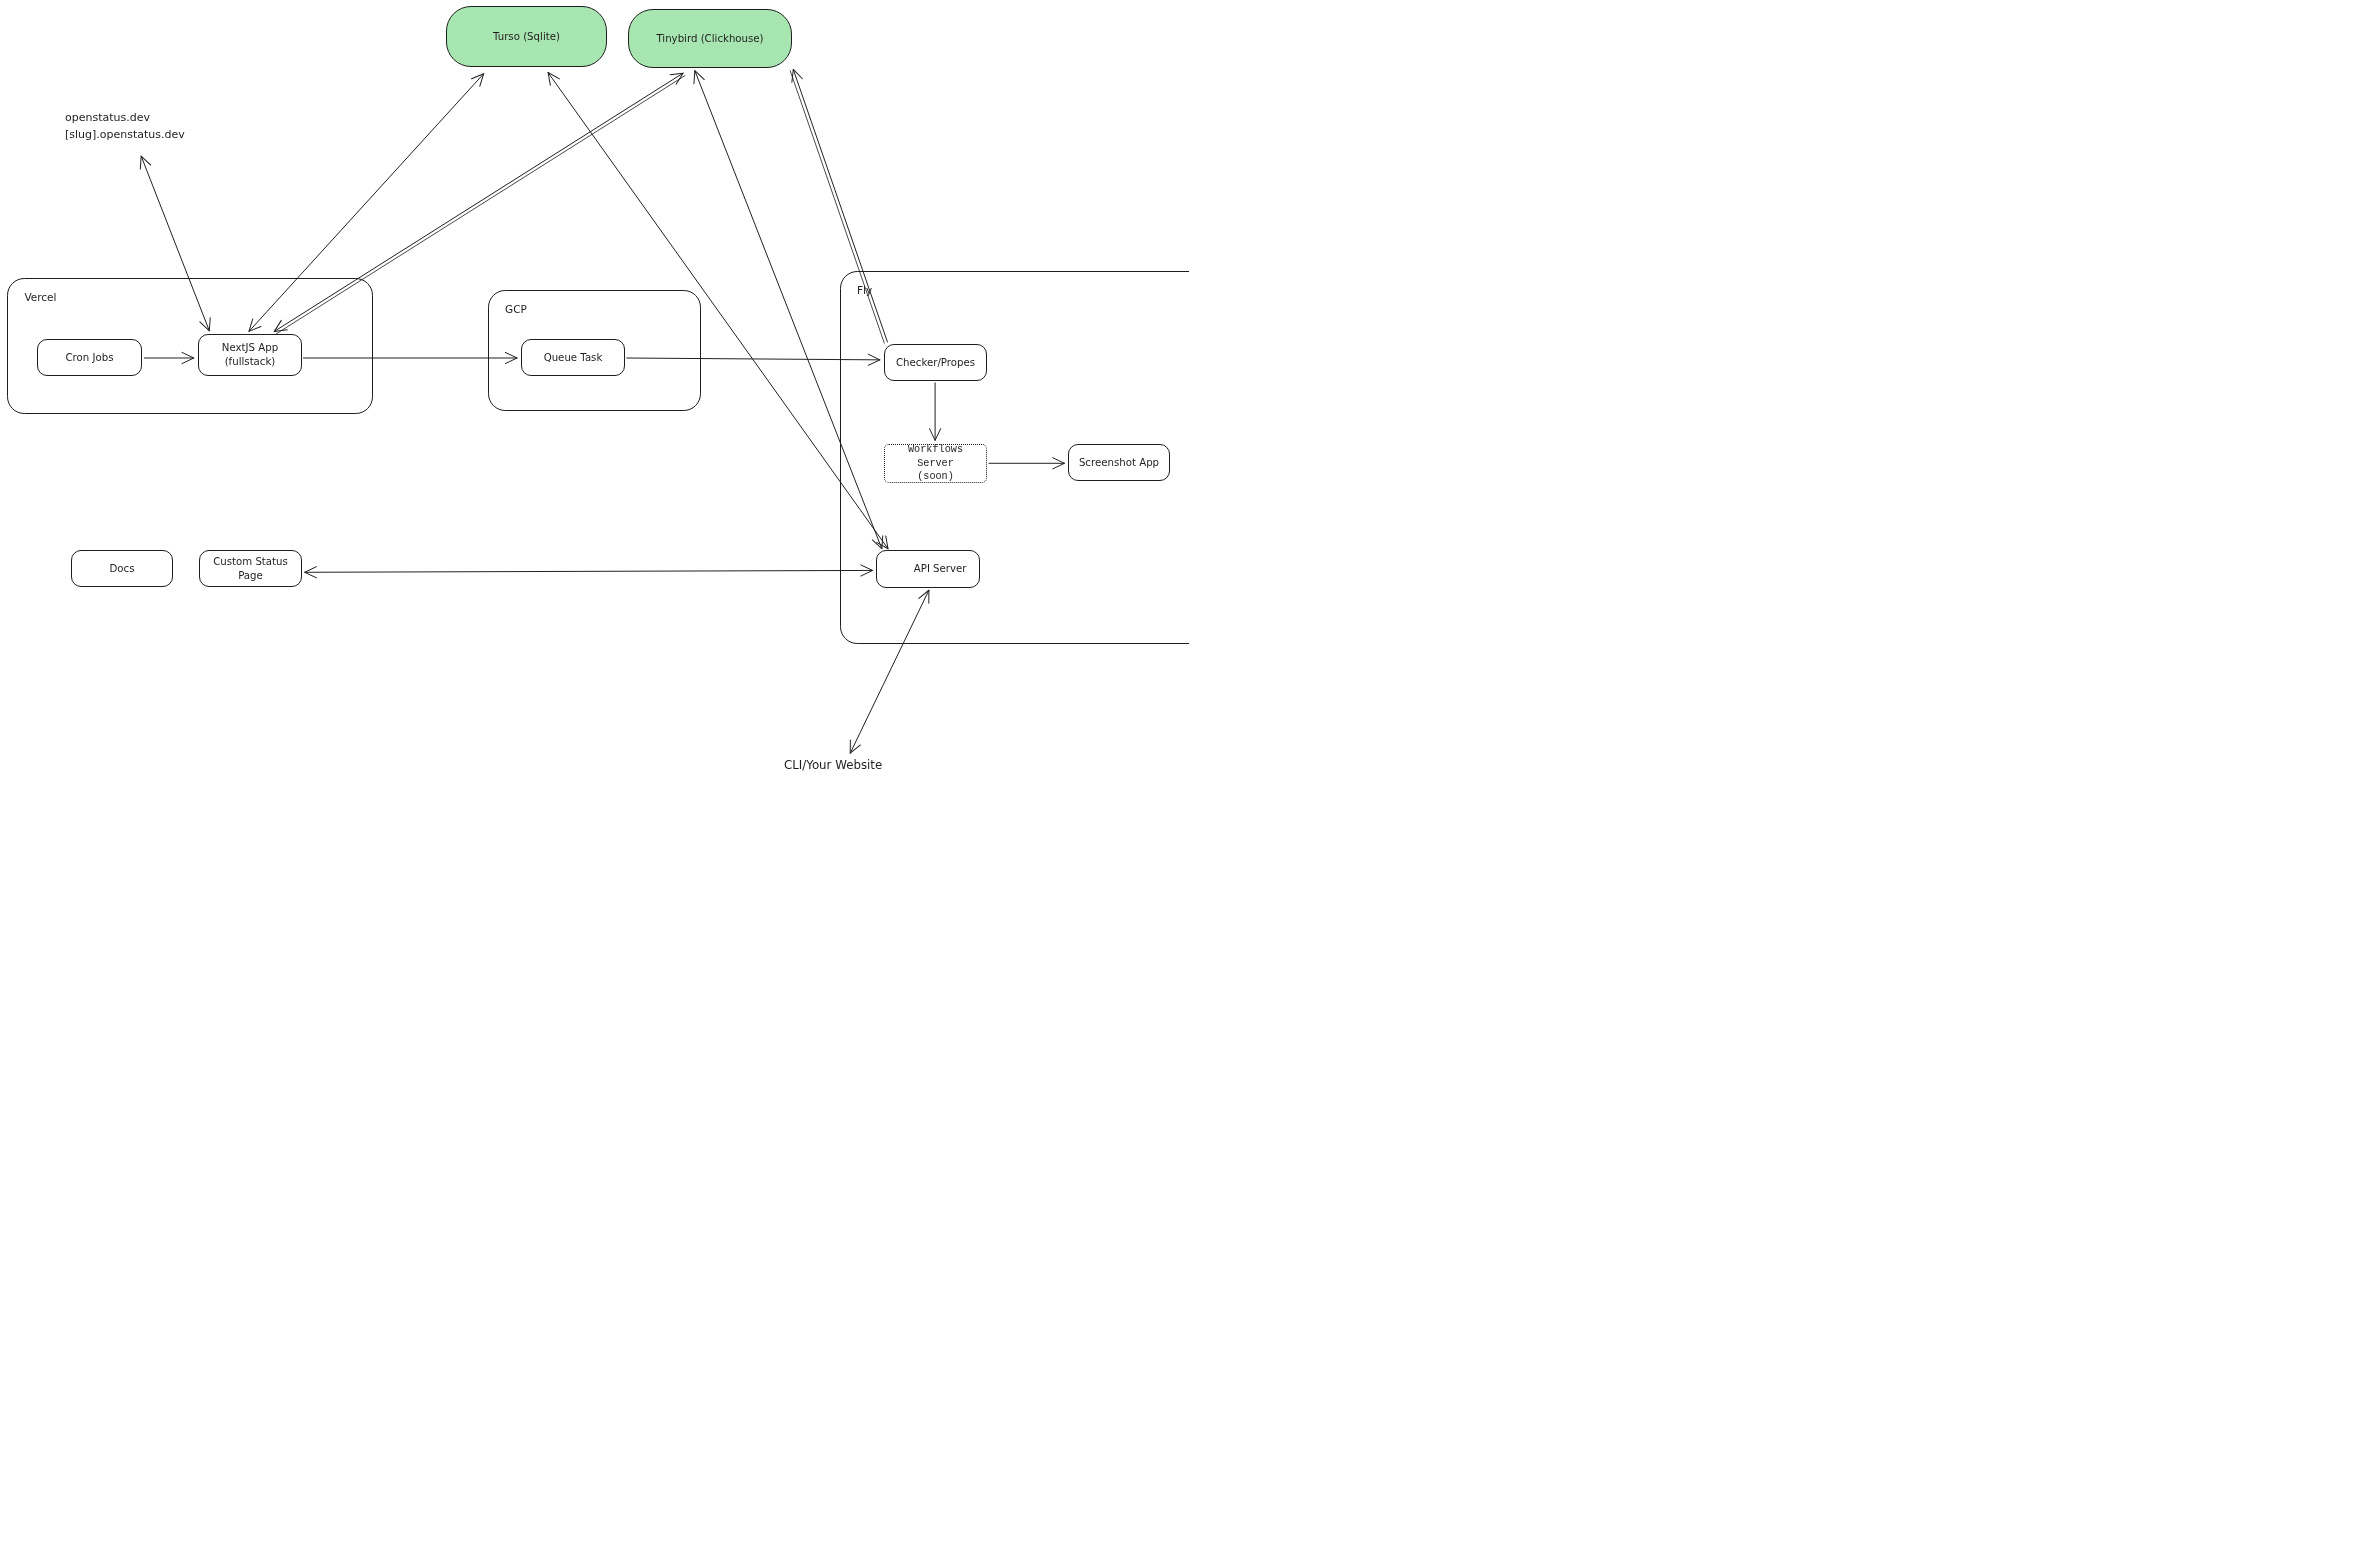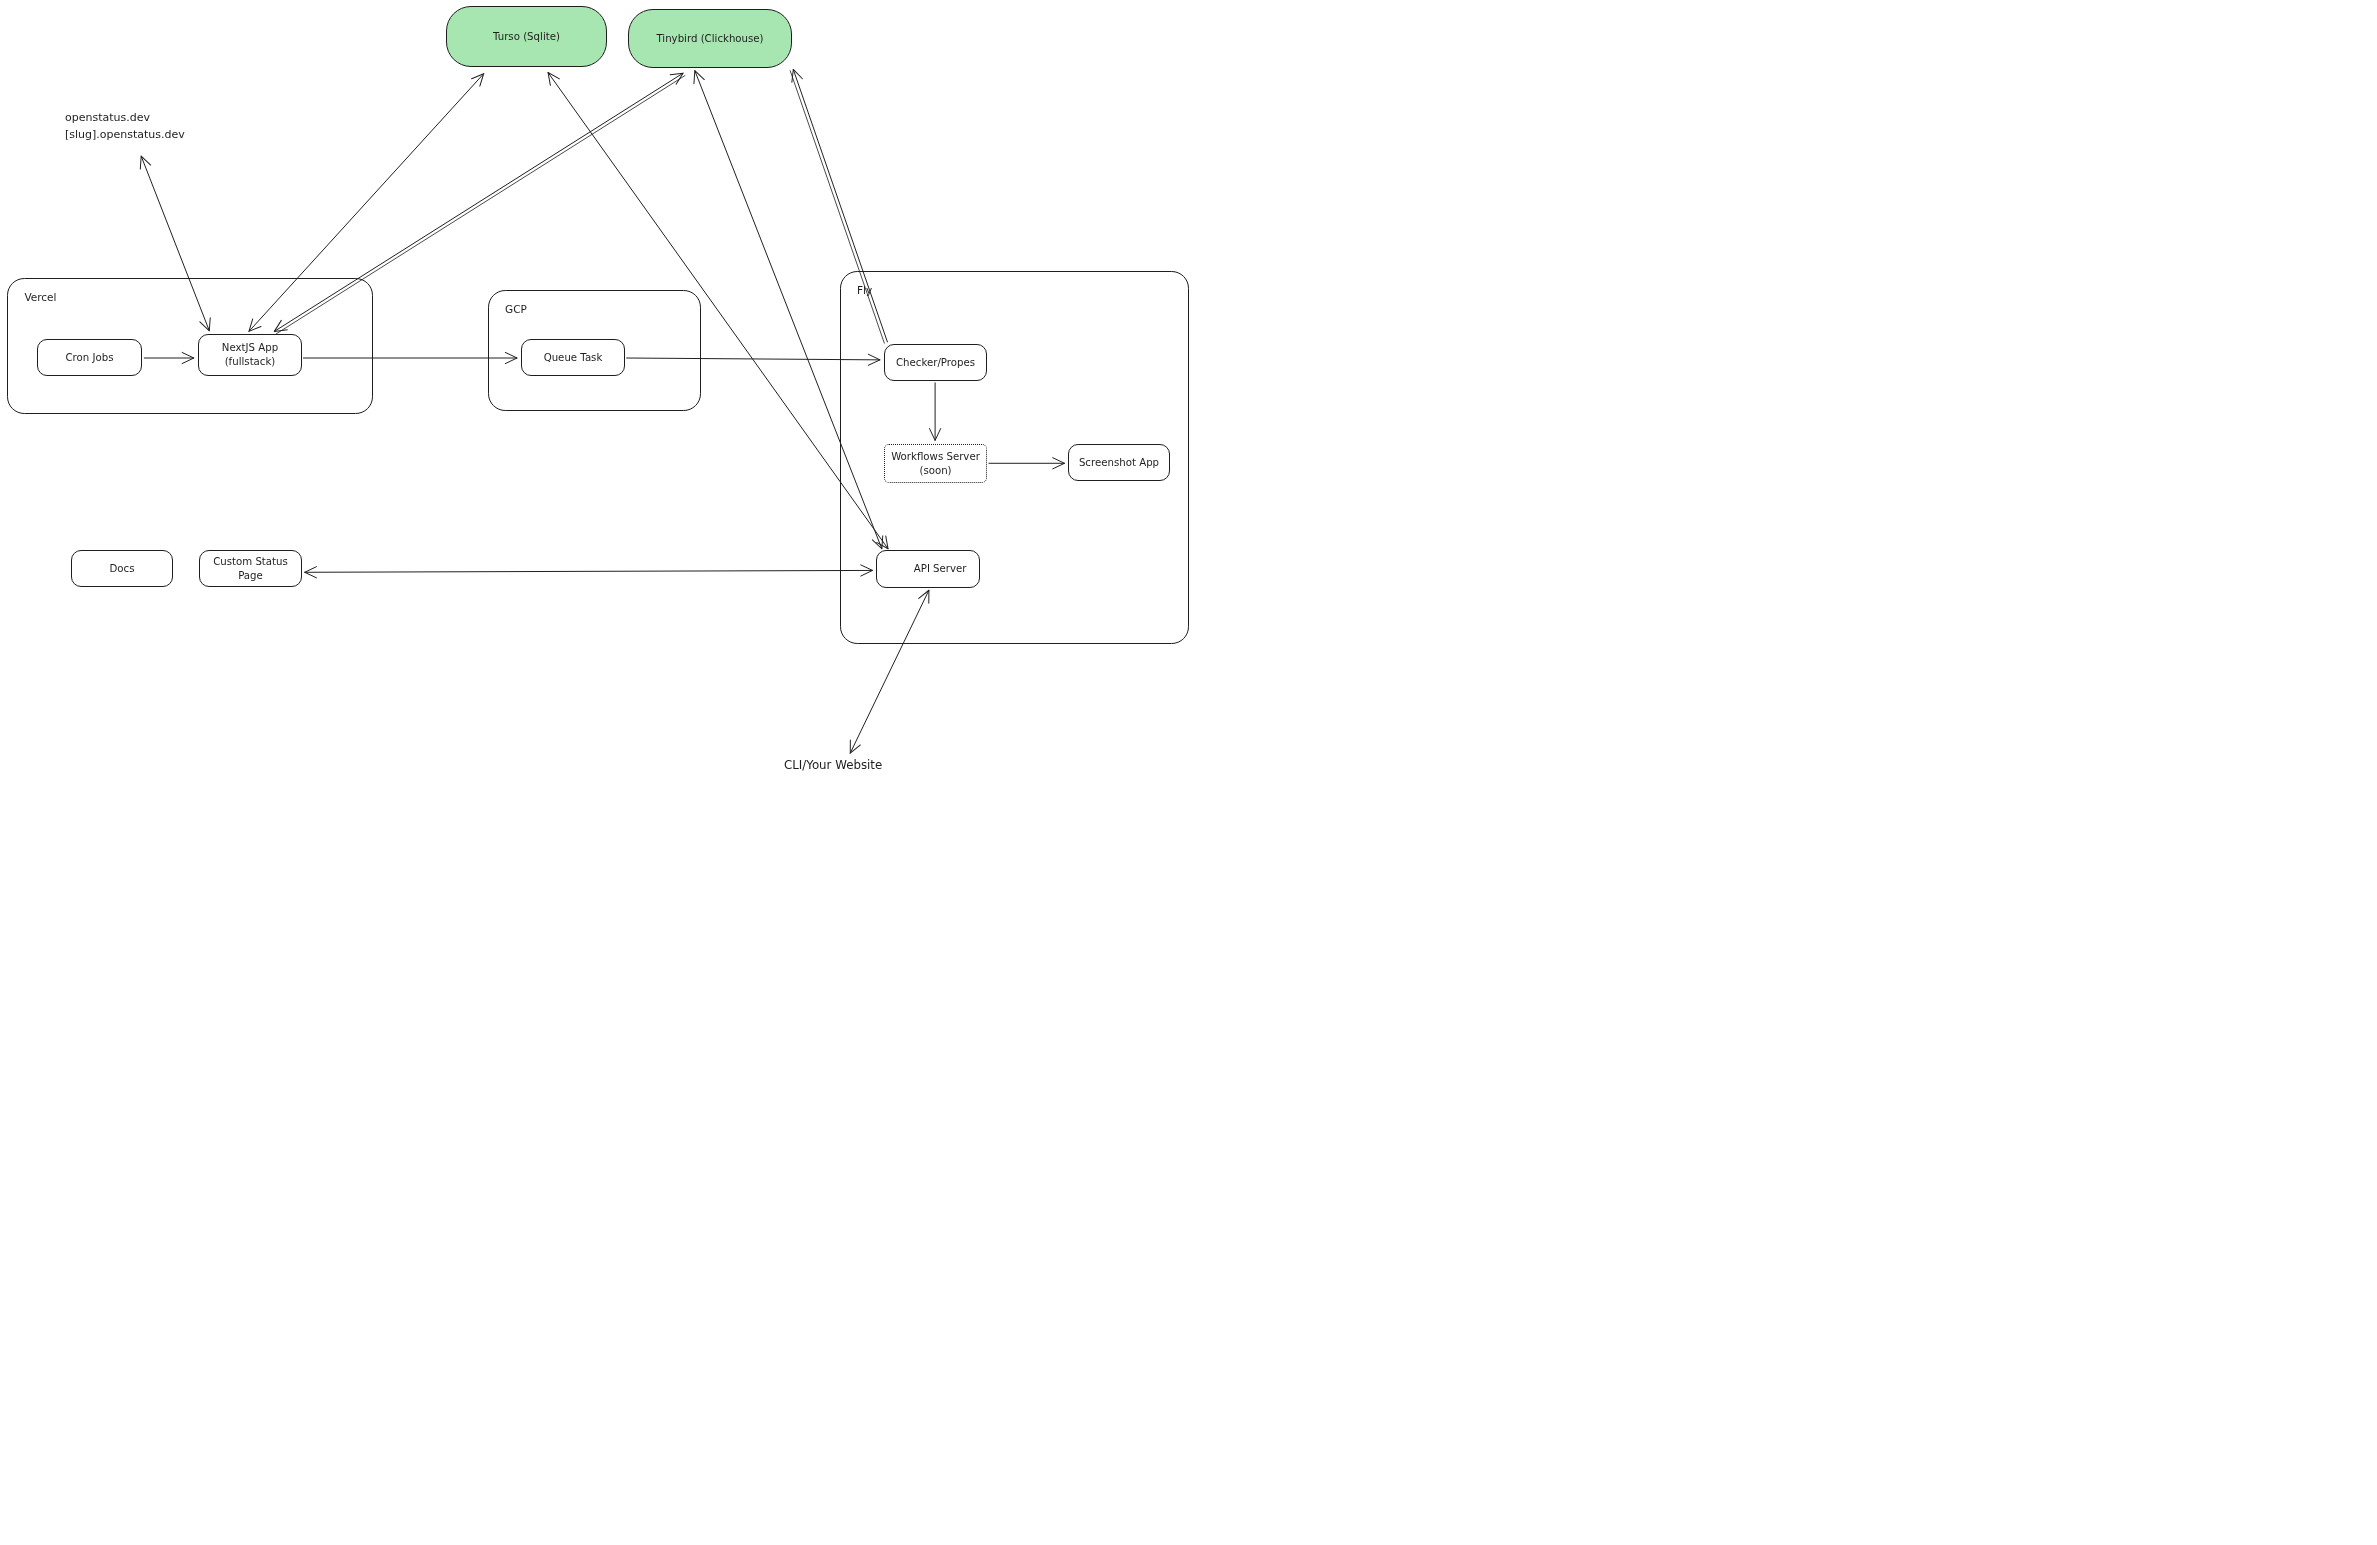--- a/index.html
+++ b/index.html
@@ -10,30 +10,30 @@
   .container{
     position:absolute;border:1.1px solid #1e1e1e;border-radius:17.3px;background:transparent;
   }
   .clabel{position:absolute;top:12.4px;left:16px;font-size:10.5px;white-space:nowrap;}
   .node{
     position:absolute;border:1.1px solid #1e1e1e;border-radius:10px;background:#ffffff;
     display:flex;flex-direction:column;align-items:center;justify-content:center;
     text-align:center;font-size:10.2px;line-height:1.35;padding:1.2px 3.7px;box-sizing:border-box;
   }
   .node.green{background:#a8e6b1;border-radius:25px;}
-  .node.dotted{border:1.5px dotted #1e1e1e;border-radius:5px;}
+  .node.dotted{border:1.5px dotted #1e1e1e;border-radius:5px;font-family:Liberation Mono, monospace;}
   .free-text{position:absolute;font-size:11px;line-height:1.5;white-space:nowrap;}
   svg.arrows{position:absolute;left:0;top:0;width:1189px;height:773px;pointer-events:none;}
   svg.arrows path{fill:none;stroke:#1e1e1e;stroke-width:1.6;stroke-linecap:round;}
   svg.arrows path.twin{stroke-width:1.3;}
 
   
   #c-vercel    {left:7.4px;  top:278px; width:364px; height:134px;}
   #c-gcp       {left:488px; top:290px; width:211px; height:119px;}
-  #c-fly       {left:840px;top:271px; width:347px; height:371px;}
+  #c-fly       {left:840px;top:271px; width:347px; height:371px;padding-left:44px;}
   #c-cloudflare{left:7.4px;  top:495px; width:362px; height:134px;}
 
   
   #n-turso     {left:446px; top:6.2px;  width:161px; height:61px;}
   #n-tinybird  {left:628px;top:9.3px;  width:164px; height:59px;}
   #n-cron      {left:37px;  top:339px; width:105px; height:37px;}
   #n-nextjs    {left:198px; top:334px; width:104px; height:42px;justify-content:center;}
   #n-queue     {left:521px; top:339px; width:104px; height:37px;}
   #n-checker   {left:884px;top:344px; width:103px; height:37px;}
   #n-workflows {left:884px;top:444px; width:103px; height:39px;}

